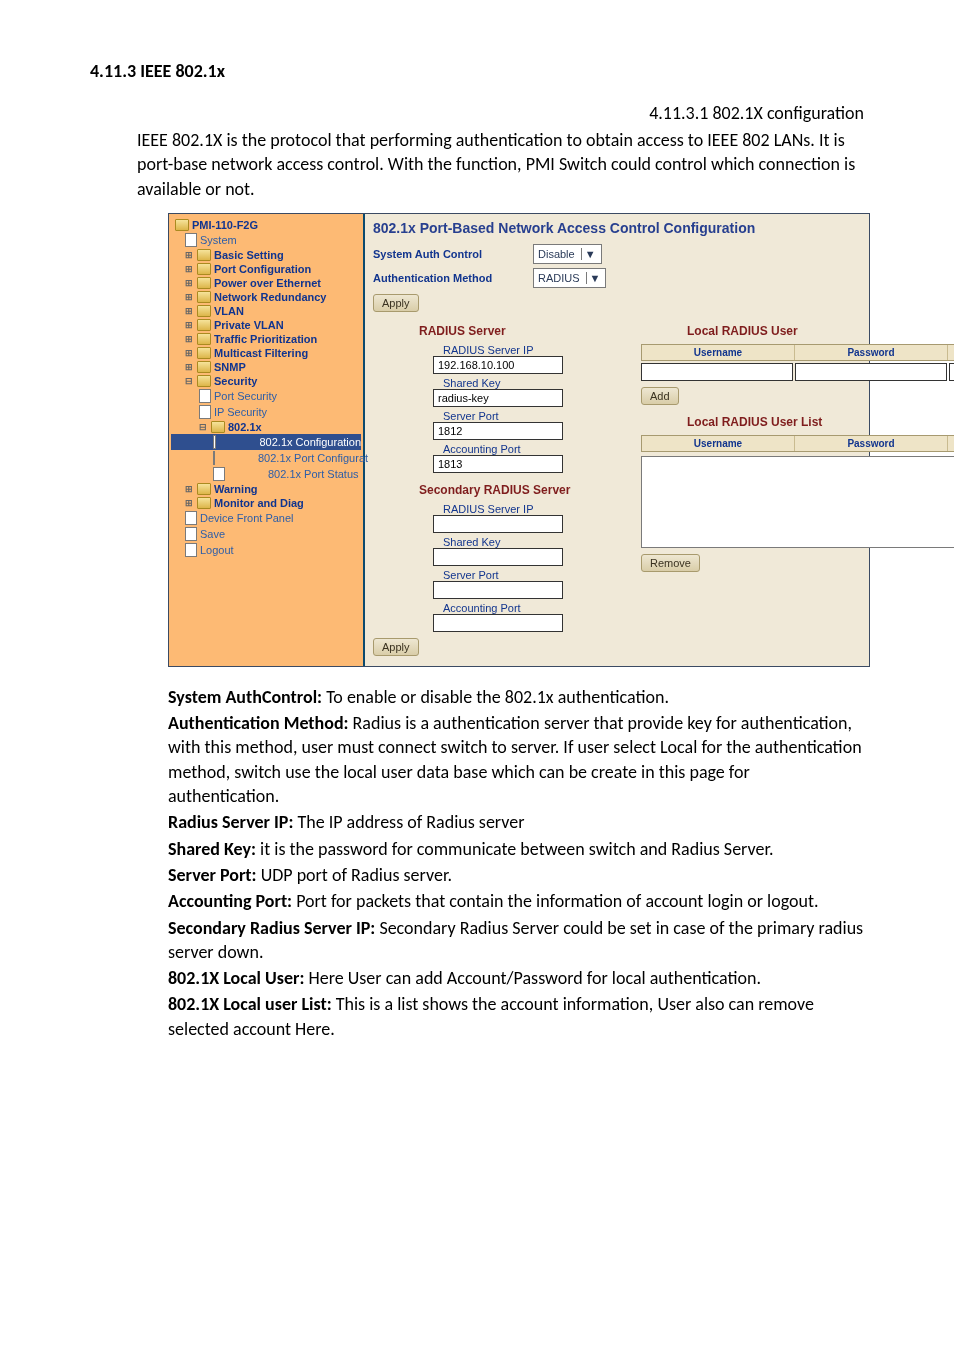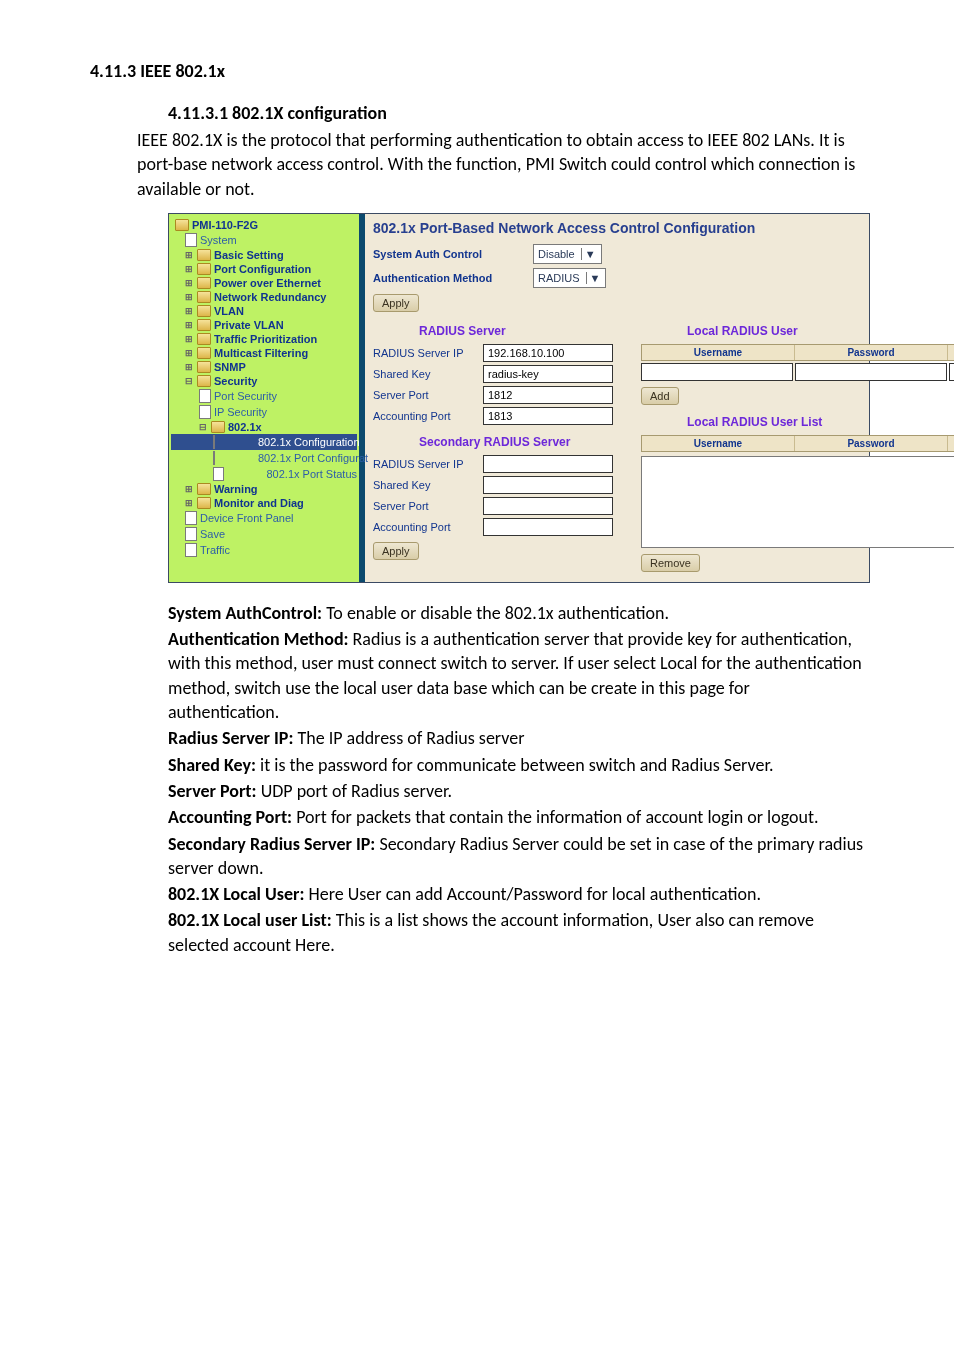--- a/index.html
+++ b/index.html
@@ -14,24 +14,25 @@
     min-height: 1350px;
     padding: 60px 90px 40px 90px;
     box-sizing: border-box;
   }
   .h3 {
     font-weight: 700;
     font-size: 18px;
     margin-bottom: 20px;
   }
   .h4 {
-    font-weight: 700;
+    font-weight: 400;
     font-size: 18px;
     margin-left: 78px;
     margin-top: 14px;
+    text-align: right;
   }
   .para {
     font-size: 18px;
     line-height: 1.35;
     margin-left: 78px;
   }
   .para .bold { font-weight: 700; }
   .para-block { margin-top: 4px; margin-left: 47px; }
   .para-b { margin-top: 2px; }
 
@@ -41,22 +42,22 @@
     border: 1px solid #3b4a63;
     width: 700px;
     display: flex;
     font-family: Tahoma, Arial, sans-serif;
     font-size: 11px;
     color: #2a3a58;
     background: #f0e9d8;
   }
   .tree {
     width: 196px;
-    background: #bef264;
-    border-right: 6px solid #0c4a6e;
+    background: #fdba74;
+    border-right: 2px solid #0c4a6e;
     padding: 4px 2px 6px 2px;
     box-sizing: border-box;
   }
   .tree-row { display: flex; align-items: center; padding: 1px 0 1px 4px; white-space: nowrap; }
   .tree-row.sel { background: #2f4f8f; color: #fff; }
   .tree-indent1 { padding-left: 14px; }
   .tree-indent2 { padding-left: 28px; }
   .tree-indent3 { padding-left: 42px; gap: 40px; }
   .tree-link { color: #2d5ea8; }
   .folder, .page-icon, .expander {
@@ -116,27 +117,27 @@
   .btn {
     display: inline-block;
     background: linear-gradient(#eee7d2,#d9cda8);
     border: 1px solid #a89a6d;
     border-radius: 3px;
     padding: 2px 8px;
     color: #3a3220;
     font-size: 11px;
   }
   .section-title {
-    color: #6d28d9;
+    color: #7f1d1d;
     font-weight: 700;
     font-size: 12px;
     margin: 10px 0 6px 0;
     padding-left: 46px;
   }
-  .key-row { display: flex; align-items: center; margin-bottom: 3px; }
+  .key-row { display: flex; align-items: center; margin-bottom: 3px; flex-direction: column; }
   .key-row .klab { width: 110px; color: #12358e; }
   .two-col { display: flex; gap: 18px; }
   .leftcol { flex: 0 0 250px; }
   .rightcol { flex: 1; }
   .tbl-head {
     display: grid;
     grid-template-columns: 1fr 1fr 44px;
     border: 1px solid #a79a70;
     background: #eee4c7;
   }
@@ -286,21 +287,21 @@
       <div class="tree-row tree-indent1 tree-link">
           <span class="page-icon"></span>
           <span>Device Front Panel</span>
         </div>
       <div class="tree-row tree-indent1 tree-link">
           <span class="page-icon"></span>
           <span>Save</span>
         </div>
       <div class="tree-row tree-indent1 tree-link">
           <span class="page-icon"></span>
-          <span>Traffic</span>
+          <span>Logout</span>
         </div>
     </div>
 
     <div class="panel">
       <div class="ptitle">802.1x Port-Based Network Access Control Configuration</div>
 
       <div class="form-row">
         <span class="lab">System Auth Control</span>
         <span class="select">
           <span>Disable</span>

